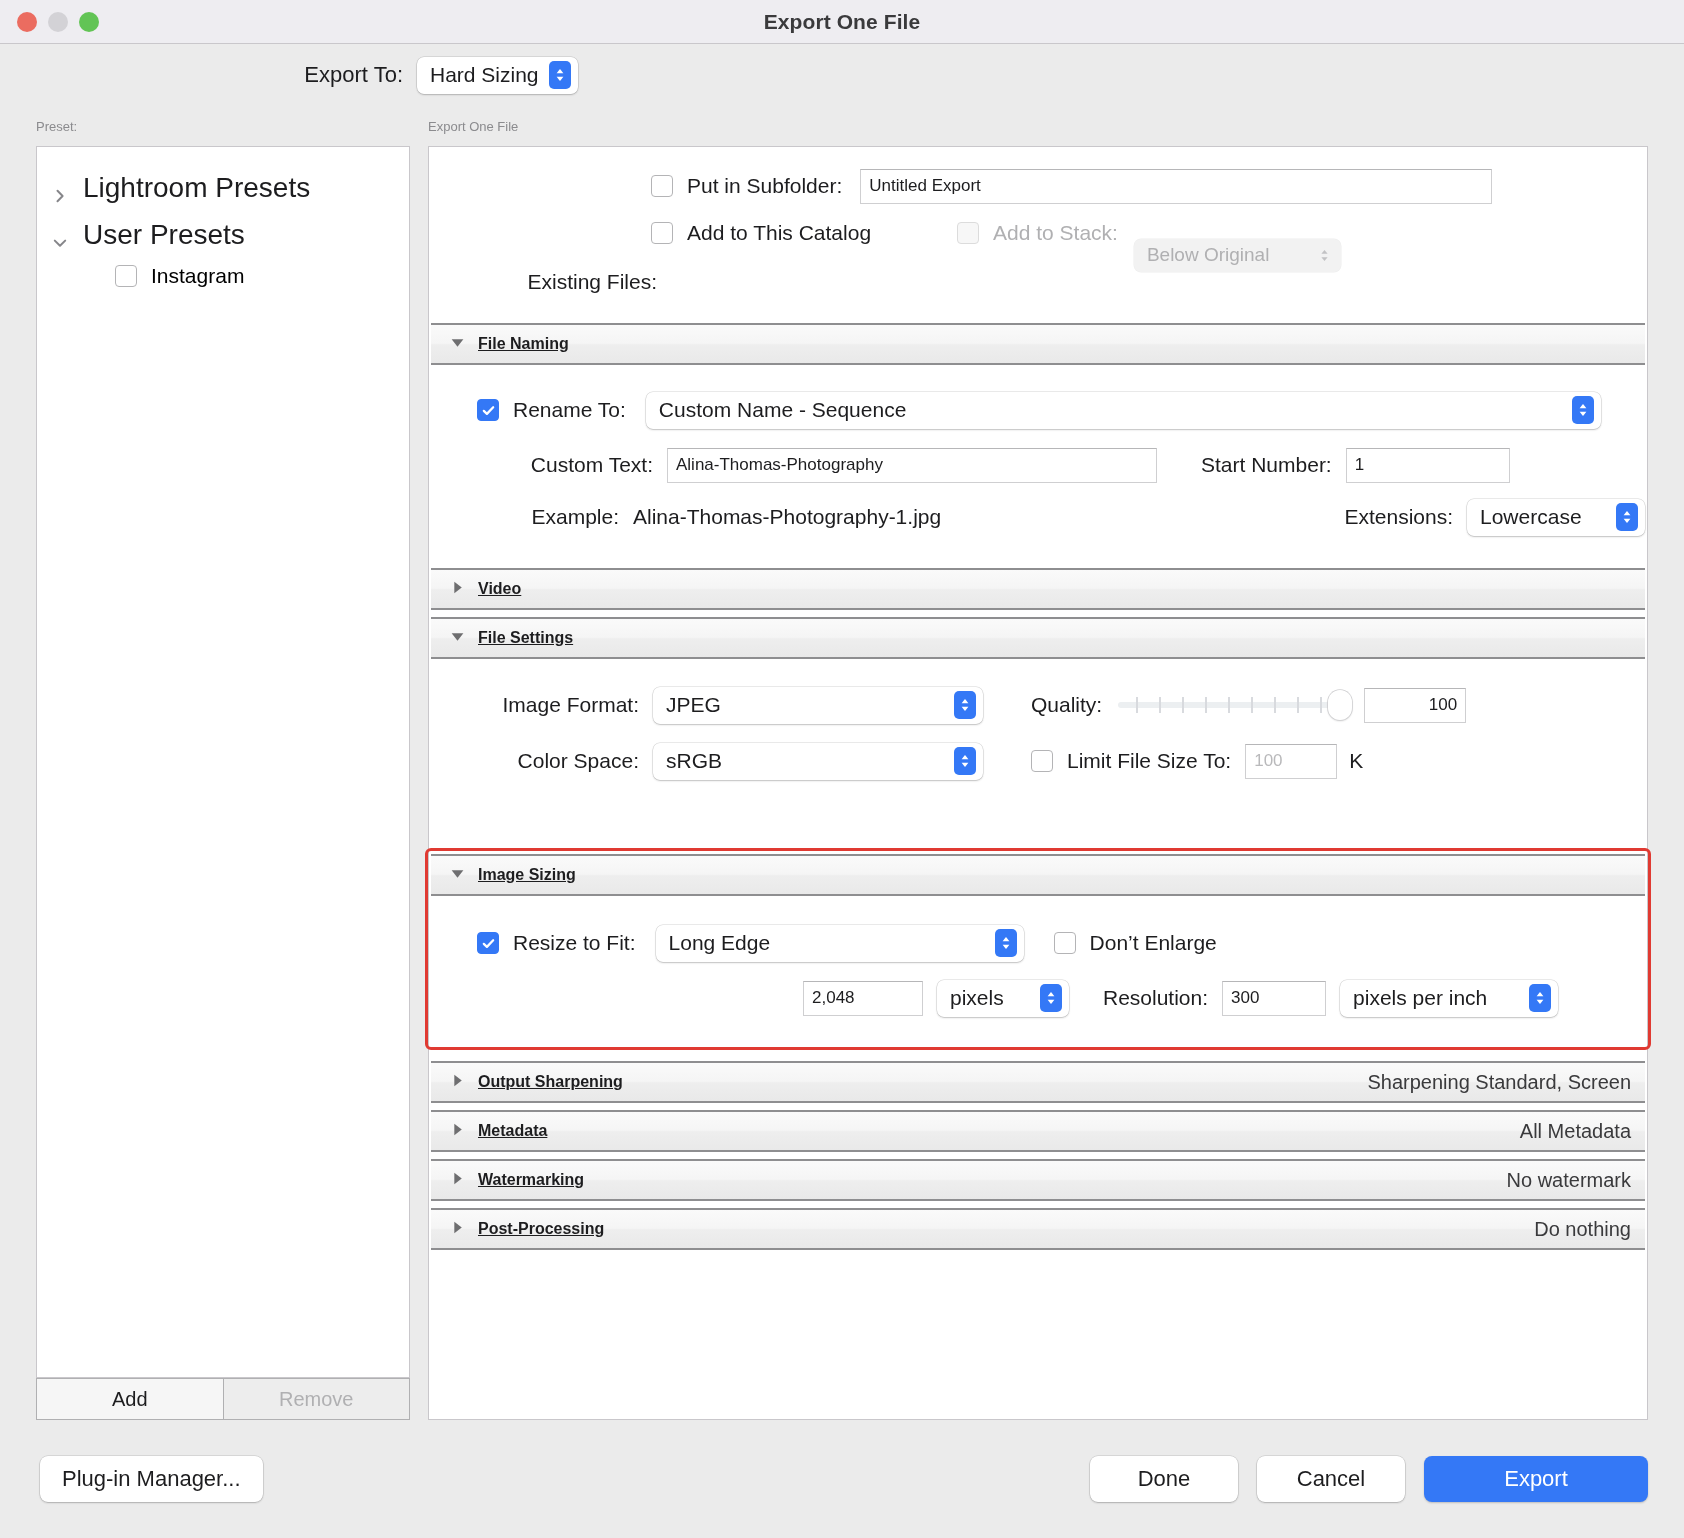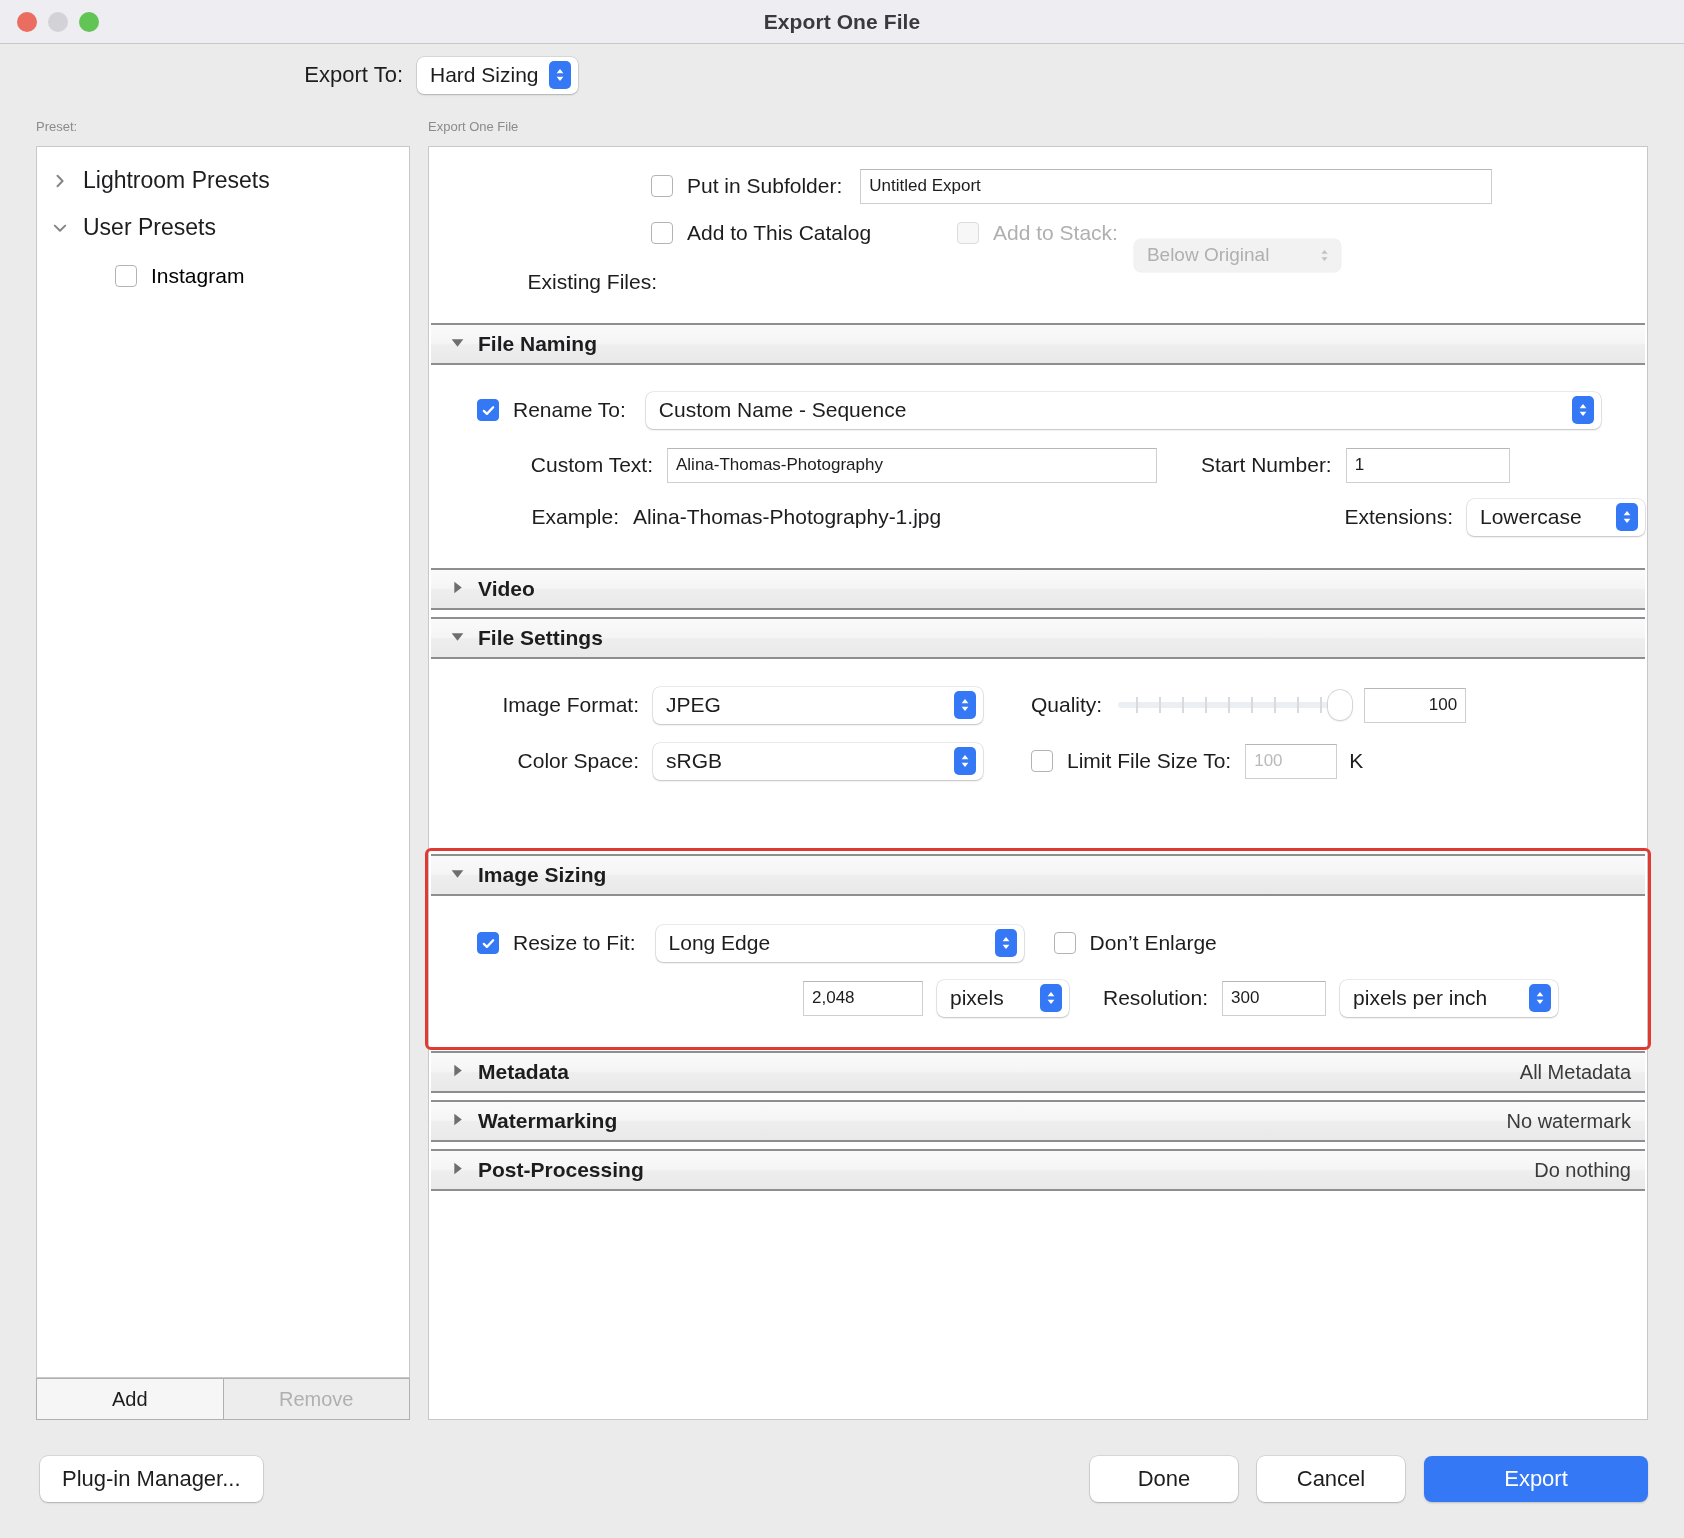--- a/index.html
+++ b/index.html
@@ -81,21 +81,21 @@
   .col-head {
     font-size: 13px; color: #8b8b8e; height: 40px; display: flex; align-items: center;
   }
   .preset-list {
     background: #fff;
     border: 1px solid #c9c7cb;
     flex: 1;
     min-height: 0;
     padding-top: 10px;
   }
-  .preset-row { display: flex; align-items: center; height: 47px; font-size: 23px; color: #1d1d1f; }
+  .preset-row { display: flex; align-items: flex-end; height: 47px; font-size: 28px; color: #1d1d1f; }
   .preset-row .tw { width: 46px; display: flex; justify-content: center; align-items: center; }
   .tri-right, .tri-down { width: 16px; height: 16px; }
   .chk {
     width: 22px; height: 22px; border-radius: 4px;
     background: #fff; border: 1px solid #b4b4b6; flex: 0 0 22px;
     display: inline-flex; align-items: center; justify-content: center;
   }
   .chk.checked { background: #3478f6; border-color: #3478f6; }
   .chk.checked svg { display: block; }
   .chk.disabled { background: #f7f7f7; border-color: #dcdcdc; }
@@ -132,21 +132,21 @@
   .section { margin: 0 2px 7px 2px; }
   .sec-head {
     height: 42px;
     background: linear-gradient(to bottom, #fafafa 0%, #f5f5f5 48%, #eeeeee 52%, #e9e9e9 100%);
     border-top: 2px solid #8e8e90;
     border-bottom: 2px solid #8e8e90;
     display: flex; align-items: center;
     padding: 0 14px 0 18px;
   }
   .sec-head .tri { margin-right: 12px; }
-  .sec-title { font-size: 21px; font-weight: bold; color: #1d1d1f; }
+  .sec-title { font-size: 16px; font-weight: bold; color: #1d1d1f; text-decoration: underline; }
   .sec-sum { margin-left: auto; font-size: 20px; color: #3a3a3c; }
   .sec-body { padding: 18px 0 20px 0; }
 
   .hl-wrap { position: relative; }
   .hl-box {
     position: absolute; left: -6px; right: -6px; top: -6px; bottom: -6px;
     border: 3px solid #e03a32; border-radius: 6px; pointer-events: none;
   }
 
   
@@ -450,20 +450,31 @@
                   <svg width="12" height="18" viewBox="0 0 12 18">
                       <path d="M6 3 L9.4 7.2 L2.6 7.2 Z" fill="#fff"></path>
                       <path d="M6 15 L9.4 10.8 L2.6 10.8 Z" fill="#fff"></path>
                     </svg>
                 </span>
               </span>
             </div>
           </div>
         </div>
 
+        <div class="section" style="margin-top:10px;">
+          <div class="sec-head">
+            <span class="tri">
+              <svg width="17" height="17" viewBox="0 0 16 16">
+                  <path d="M5 2.5 L12 8 L5 13.5 Z" fill="#6e6e70"></path>
+                </svg>
+            </span>
+            <span class="sec-title">Output Sharpening</span>
+            <span class="sec-sum">Sharpening Standard, Screen</span>
+          </div>
+        </div>
 
         <div class="section">
           <div class="sec-head">
             <span class="tri">
               <svg width="17" height="17" viewBox="0 0 16 16">
                   <path d="M5 2.5 L12 8 L5 13.5 Z" fill="#6e6e70"></path>
                 </svg>
             </span>
             <span class="sec-title">Metadata</span>
             <span class="sec-sum">All Metadata</span>

